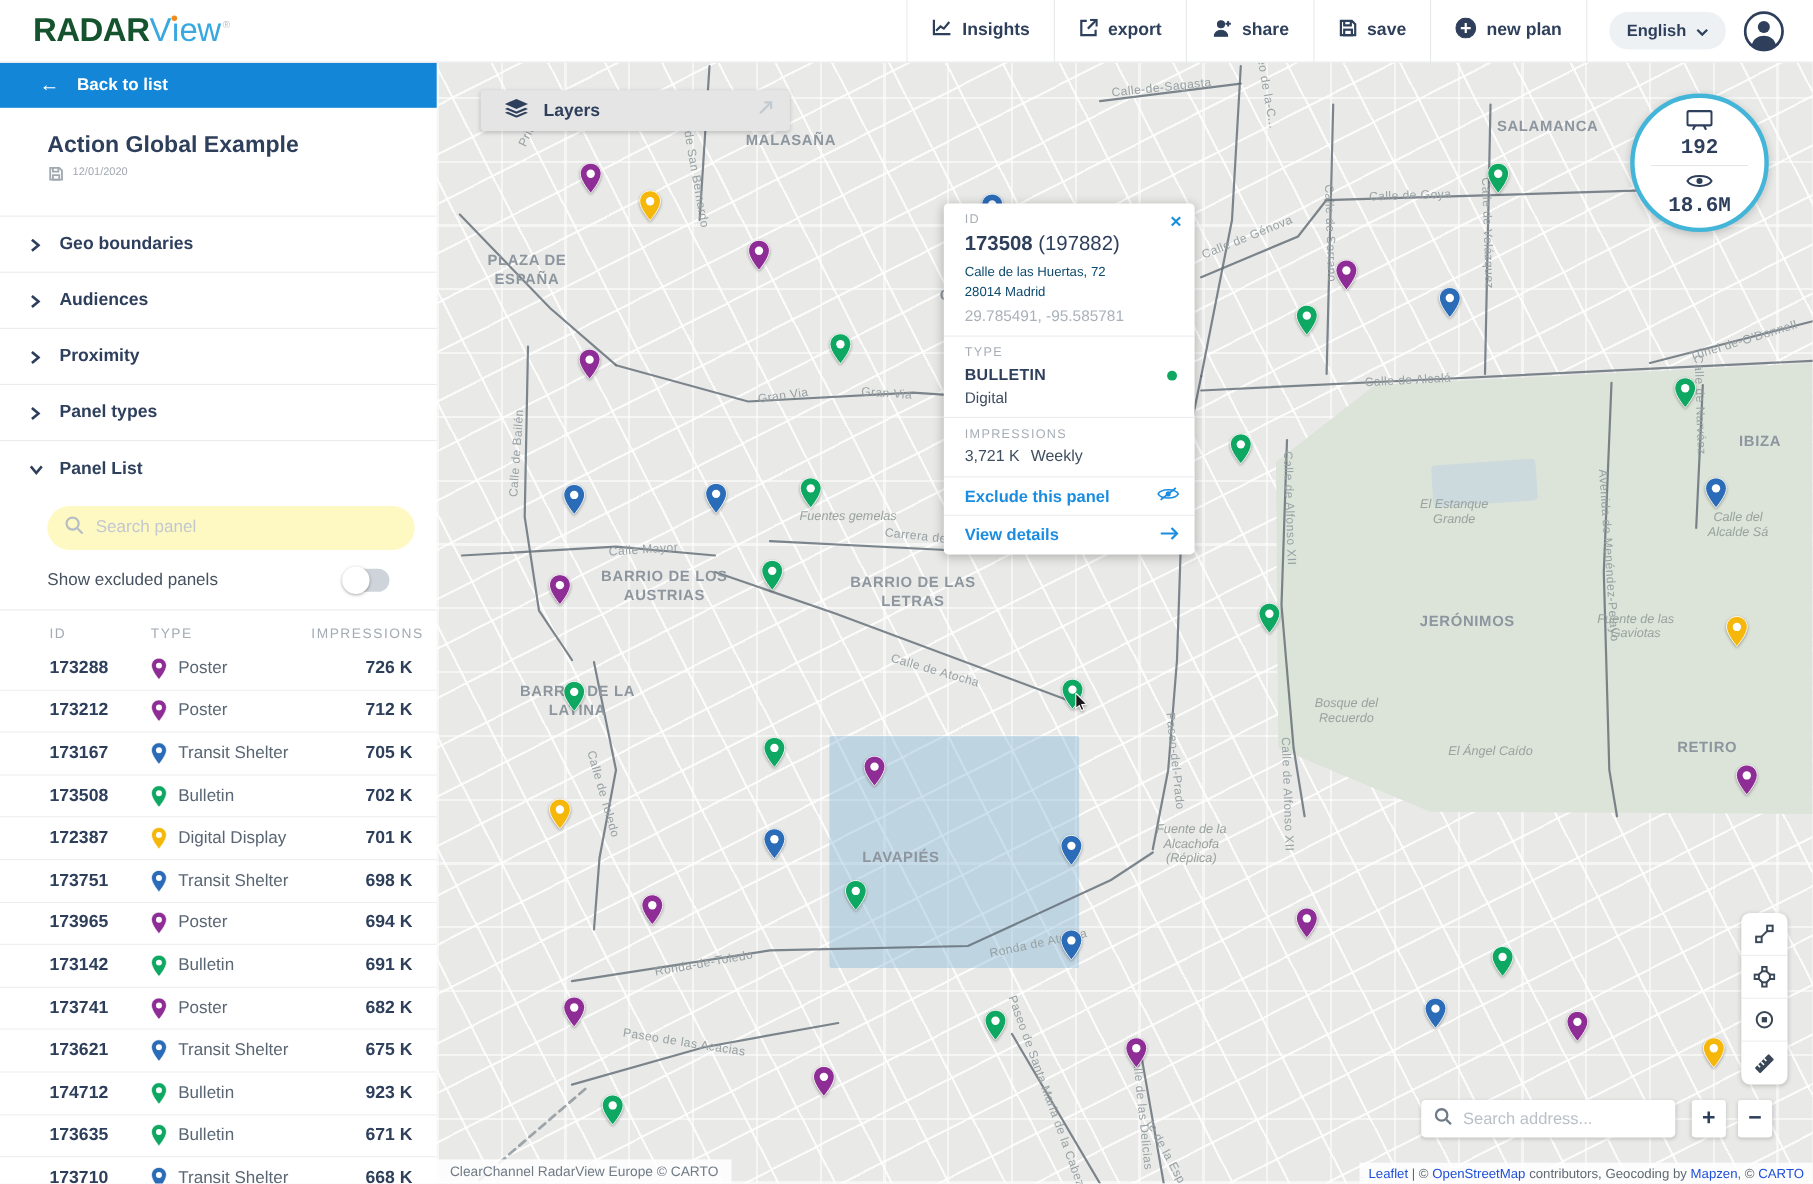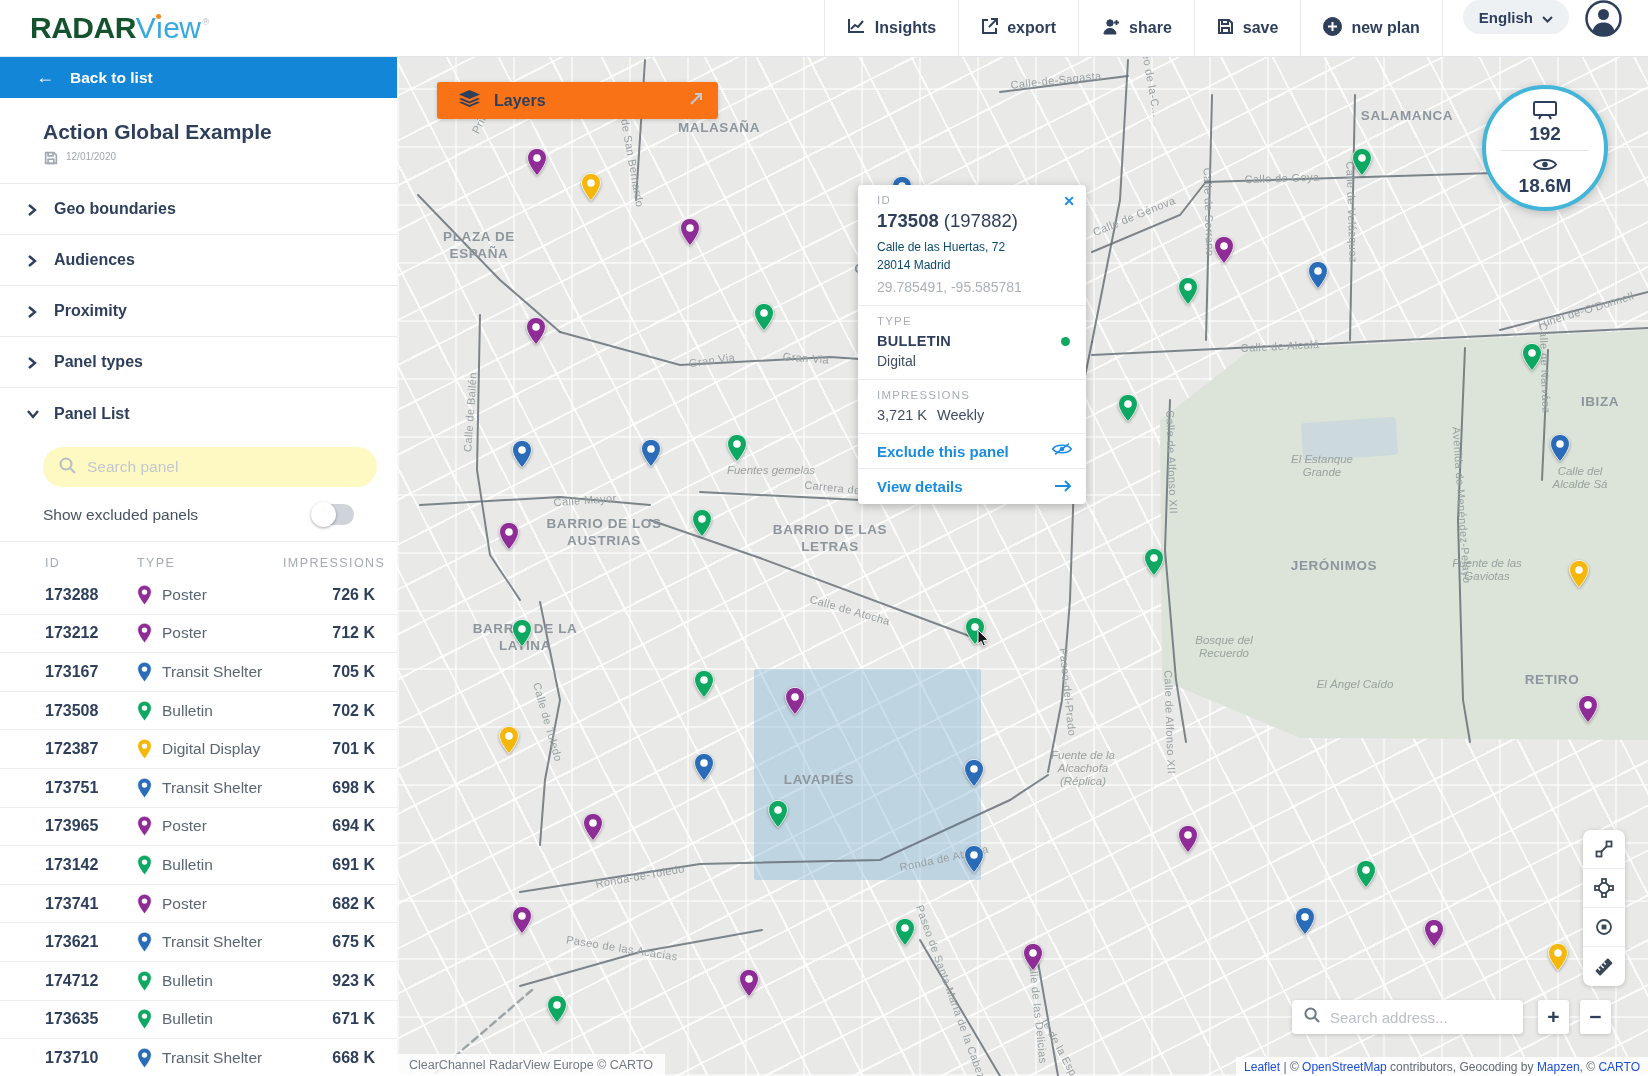--- a/index.html
+++ b/index.html
@@ -6,34 +6,34 @@
   html,body { width:1648px; height:1076px; overflow:hidden; font-family:"Liberation Sans",sans-serif; background:#fff; position:relative; }
 
   
   .topbar { position:absolute; left:0; top:0; width:1648px; height:57px; background:#fff; border-bottom:1px solid #e4e7ea; display:flex; align-items:center; z-index:30; }
   .logo { margin-left:30px; font-size:30px; letter-spacing:-0.5px; display:flex; align-items:baseline; }
   .logo .radar { color:#14532d; font-weight:700; }
   .logo .view { color:#38a8e0; font-weight:400; }
   .logo .idot { position:relative; }
   .logo .idot::after { content:''; position:absolute; width:5px; height:5px; border-radius:50%; background:#f08c1e; top:3px; left:1px; }
   .logo .tm { font-size:9px; color:#b4bcc3; margin-left:2px; align-self:flex-start; margin-top:6px; }
-  .topnav { margin-left:auto; display:flex; height:100%; }
+  .topnav { margin-left:auto; display:flex; align-items:center; height:100%; }
   .nav-item { display:flex; align-items:center; gap:9px; padding:0 22px; height:100%; cursor:pointer; color:#2e3f5c; font-size:16px; font-weight:600; }
   .nav-sep { width:1px; height:57px; background:#e6e9ec; }
   .nav-item svg { stroke:#2e3f5c; }
   .lang-pill { display:flex; align-items:center; gap:9px; background:#eef1f4; border-radius:17px; height:34px; padding:0 16px; margin:0 16px 0 20px; color:#2e3f5c; font-size:15px; font-weight:600; cursor:pointer; }
   .avatar { width:37px; height:37px; margin-right:26px; cursor:pointer; }
 
   
   .sidebar { position:absolute; left:0; top:57px; width:397px; bottom:0; background:#fff; z-index:20; }
   .backbar { height:41px; background:#1486d8; color:#fff; display:flex; align-items:center; padding-left:36px; gap:16px; font-size:15.5px; font-weight:700; cursor:pointer; }
   .backbar .arr { font-size:18px; font-weight:700; }
   .plan-title { margin:22px 0 0 43px; color:#2e3f5c; font-size:21px; font-weight:600; }
   .plan-date { margin:7px 0 0 44px; display:flex; align-items:flex-start; gap:8px; color:#a0a8b0; font-size:10px; }
-  .sections { margin-top:16px; border-top:1px solid #e9ebee; }
+  .sections { margin-top:28px; border-top:1px solid #e9ebee; }
   .section-row { height:51px; display:flex; align-items:center; gap:17px; padding-left:27px; border-bottom:1px solid #e9ebee; cursor:pointer; color:#2e3f5c; font-size:16px; font-weight:700; }
   .section-row:last-child { border-bottom:none; }
   .chev { width:10px; height:10px; flex:0 0 auto; }
   .chev svg { display:block; }
   .search-pill { margin:8px 0 0 43px; width:334px; height:40px; background:#fef9c3; border-radius:20px; display:flex; align-items:center; padding:0 16px; gap:11px; }
   .search-pill input { border:none; outline:none; background:transparent; font-size:15.5px; color:#5a6673; width:100%; font-family:inherit; }
   .search-pill input::placeholder { color:#c2c8cf; }
   .toggle-row { margin:17px 43px 0 43px; display:flex; align-items:center; justify-content:space-between; }
   .toggle-label { color:#46525f; font-size:15.5px; }
   .toggle { width:41px; height:21px; border-radius:11px; background:#ced4da; position:relative; cursor:pointer; }
@@ -64,24 +64,24 @@
   .road.dashed { stroke-dasharray:7 5; stroke-width:2.5; opacity:.55; }
   .labels { position:absolute; inset:0; z-index:4; pointer-events:none; }
   .district { position:absolute; transform:translate(-50%,-50%); color:#8d969e; font-weight:700; font-size:13.5px; letter-spacing:.6px; text-align:center; line-height:17px; white-space:pre-line; }
   .place { position:absolute; transform:translate(-50%,-50%); color:#99a29e; font-style:italic; font-size:11.5px; text-align:center; line-height:13px; white-space:pre-line; }
   .street { position:absolute; color:#98a1a3; font-size:11px; letter-spacing:.4px; white-space:nowrap; }
   .pins { position:absolute; inset:0; z-index:5; pointer-events:none; }
   .pin { position:absolute; filter:drop-shadow(0 1px 1.5px rgba(0,0,0,.35)); pointer-events:auto; cursor:pointer; }
   .cursor-icon { position:absolute; left:12px; top:13px; }
 
   
-  .layers-bar { position:absolute; left:437px; top:82px; width:281px; height:37px; background:#f97316; border-radius:3px; box-shadow:0 1px 4px rgba(0,0,0,.18); z-index:8; display:flex; align-items:center; padding:0 14px 0 22px; gap:14px; cursor:pointer; }
+  .layers-bar { position:absolute; left:437px; top:82px; width:281px; height:37px; background:#e5e5e5; border-radius:3px; box-shadow:0 1px 4px rgba(0,0,0,.18); z-index:8; display:flex; align-items:center; padding:0 14px 0 22px; gap:14px; cursor:pointer; }
   .layers-bar .lbl { color:#2e3f5c; font-size:16px; font-weight:700; }
   .layers-bar .collapse { margin-left:auto; }
-  .stats-badge { position:absolute; left:1482px; top:85px; width:126px; height:126px; border-radius:50%; background:#fff; border:4px solid #43b5d8; box-shadow:0 2px 8px rgba(0,0,0,.2); z-index:8; display:flex; flex-direction:column; align-items:center; justify-content:center; }
+  .stats-badge { position:absolute; left:1482px; top:85px; width:126px; height:126px; border-radius:50%; background:#fff; border:4px solid #43b5d8; box-shadow:0 2px 8px rgba(0,0,0,.2); z-index:8; display:flex; flex-direction:column; align-items:center; justify-content:center;font-family:Liberation Mono, monospace; }
   .stats-badge .num { color:#2e3f5c; font-size:19px; font-weight:700; line-height:20px; }
   .stats-badge .sep { width:88px; height:1px; background:#e4e7ea; margin:6px 0; }
   .tools { position:absolute; left:1583px; top:830px; width:42px; background:#fff; border-radius:8px; box-shadow:0 1px 5px rgba(0,0,0,.2); z-index:8; }
   .tool { height:39px; display:flex; align-items:center; justify-content:center; cursor:pointer; border-bottom:1px solid #eceef0; }
   .tool:last-child { border-bottom:none; }
   .addr-search { position:absolute; left:1292px; top:1000px; width:231px; height:34px; background:#fff; border-radius:4px; box-shadow:0 1px 4px rgba(0,0,0,.18); z-index:8; display:flex; align-items:center; gap:10px; padding:0 12px; }
   .addr-search input { border:none; outline:none; font-size:15px; color:#5a6673; width:100%; font-family:inherit; background:transparent; }
   .addr-search input::placeholder { color:#b9c0c8; }
   .zoom-btn { position:absolute; top:1000px; width:31px; height:34px; background:#fff; border-radius:3px; box-shadow:0 1px 4px rgba(0,0,0,.18); z-index:8; display:flex; align-items:center; justify-content:center; color:#2e3f5c; font-size:21px; font-weight:600; cursor:pointer; }
   .zoom-in { left:1538px; } .zoom-out { left:1580px; }

